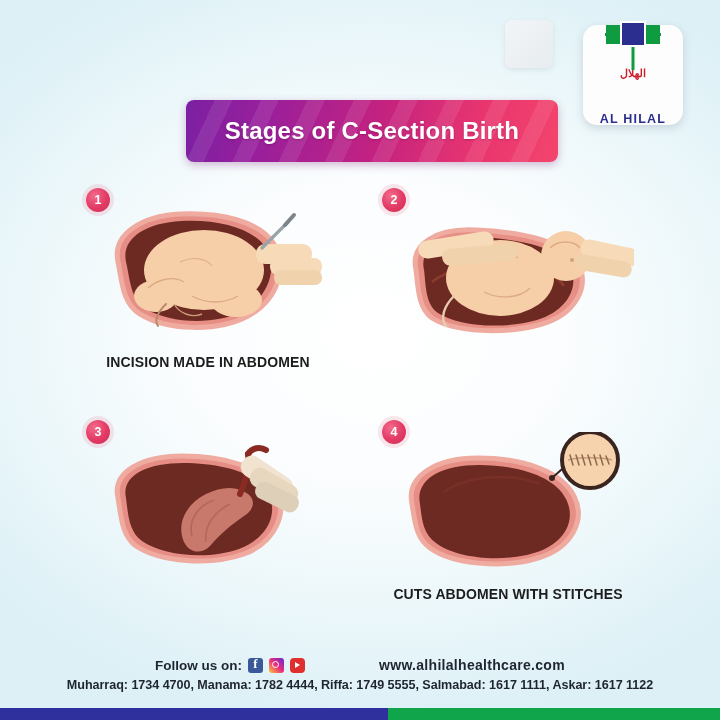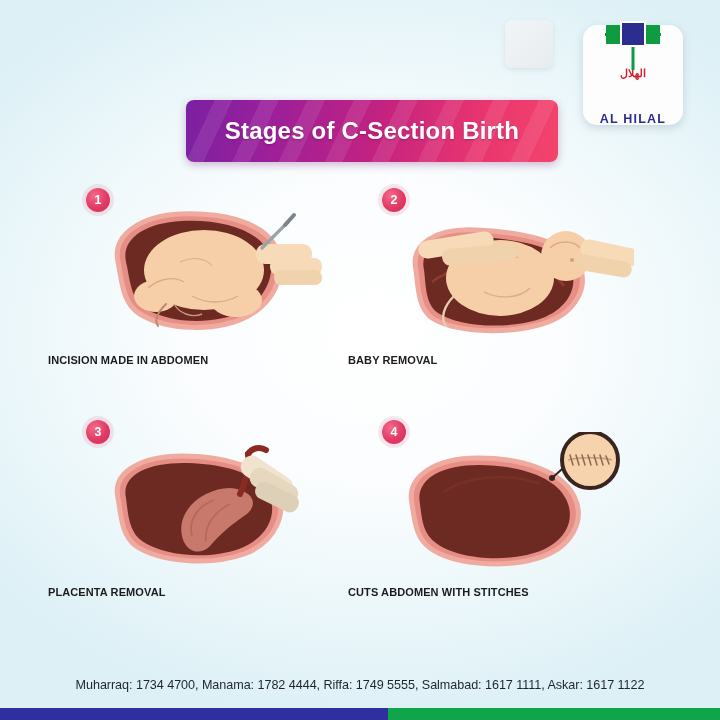--- a/index.html
+++ b/index.html
@@ -77,22 +77,22 @@
   .step.s4{left:348px;top:232px;}
   .badge{
     position:absolute;left:34px;top:10px;width:24px;height:24px;border-radius:50%;
     background:radial-gradient(circle at 36% 32%,#f36a8a 0%,#e23a64 55%,#cf2d56 100%);
     box-shadow:0 0 0 4px rgba(226,58,100,.12);
     color:#ffffff;font-size:12.5px;font-weight:bold;
     display:flex;align-items:center;justify-content:center;
   }
   .art{position:absolute;left:36px;top:22px;width:250px;height:140px;}
   .caption{
-    position:absolute;left:0;top:176px;width:320px;
-    font-size:11px;font-weight:bold;color:#1c1c1c;letter-spacing:.1px;
+    position:absolute;left:0;top:176px;width:320px;text-align:center;
+    font-size:14px;font-weight:bold;color:#1c1c1c;letter-spacing:.1px;
   }
   .step.s1 .caption,.step.s3 .caption{left:-4px;}
   
   .footer{position:absolute;left:0;top:648px;width:720px;height:60px;}
   .f-line1{
     position:absolute;left:0;top:6px;width:720px;height:22px;
     display:flex;align-items:center;justify-content:center;gap:0px;
   }
   .follow-wrap{display:flex;align-items:center;gap:6px;margin-right:74px;}
   .follow-label{font-size:13.5px;font-weight:bold;color:#1f2530;}
@@ -108,21 +108,21 @@
     border:1.6px solid #fff;border-radius:50%;box-sizing:border-box;
   }
   .soc.yt{background:#e02f2f;border-radius:4px;}
   .soc.yt::after{
     content:"";position:absolute;left:5px;top:4px;
     border-left:5px solid #fff;border-top:3.5px solid transparent;border-bottom:3.5px solid transparent;
   }
   .website{font-size:14px;font-weight:bold;color:#1f2530;letter-spacing:.3px;}
   .f-line2{
     position:absolute;left:0;top:30px;width:720px;text-align:center;
-    font-size:12.6px;font-weight:normal;color:#1f2530;letter-spacing:-.05px;
+    font-size:12.6px;font-weight:bold;color:#1f2530;letter-spacing:-.05px;
   }
   .bottom-bar{position:absolute;left:0;top:708px;width:720px;height:12px;display:flex;}
   .bb-blue{height:100%;background:#2f2f9e;}
   .bb-green{height:100%;flex:1;background:#10a54a;}
 </style>
 </head>
 <body>
 
 <div id="poster">
 
@@ -186,40 +186,38 @@
         <path d="M96 58 C108 50 124 50 134 58" fill="none" stroke="#dcab84" stroke-width="1.3"></path>
         <path d="M100 92 C116 100 136 98 146 88" fill="none" stroke="#dcab84" stroke-width="1.3"></path>
         <path d="M70 96 C60 106 56 118 62 126" fill="none" stroke="#e8cdb0" stroke-width="2.4" stroke-linecap="round"></path>
         <g>
           <rect x="34" y="36" width="76" height="18" rx="9" fill="#f7dbb8" transform="rotate(-9 72 45)"></rect>
           <rect x="58" y="46" width="76" height="17" rx="8" fill="#f0d2ad" transform="rotate(-5 96 54)"></rect>
           <rect x="196" y="44" width="60" height="18" rx="9" fill="#f7dbb8" transform="rotate(12 226 53)"></rect>
           <rect x="192" y="58" width="56" height="16" rx="8" fill="#f0d2ad" transform="rotate(10 220 66)"></rect>
         </g>
       </svg>
-      <div class="caption">BABY REMOVAL</div>
     </div>
 
     <div class="step s3">
       <div class="badge">3</div>
       <svg class="art" viewBox="0 0 250 140">
         <path d="M30 66 C24 40 54 24 94 24 C138 24 176 36 188 58 C200 80 188 110 156 122 C122 134 72 130 48 114 C34 104 33 84 30 66 Z" fill="#e6897f" stroke="#f0a79c" stroke-width="5" stroke-linejoin="round" opacity="0.95"></path>
         <path d="M38 66 C33 44 58 31 95 31 C136 31 170 42 180 61 C191 81 180 106 151 117 C120 128 75 124 54 109 C41 100 40 82 38 66 Z" fill="#6d2a22"></path>
         <path d="M96 110 C88 92 98 72 118 62 C134 54 150 54 160 62 C168 68 166 78 156 84 C144 92 130 104 122 114 C114 122 102 122 96 110 Z" fill="#c9796b"></path>
         <path d="M104 104 C100 88 110 74 126 68" fill="none" stroke="#b3675a" stroke-width="1.6"></path>
         <path d="M118 110 C116 94 126 80 142 72" fill="none" stroke="#b3675a" stroke-width="1.6"></path>
         <path d="M152 62 C158 48 162 34 160 22" fill="none" stroke="#8a2b23" stroke-width="6" stroke-linecap="round"></path>
         <path d="M160 22 C164 16 172 14 178 18" fill="none" stroke="#8a2b23" stroke-width="6" stroke-linecap="round"></path>
         <g>
           <rect x="150" y="34" width="58" height="22" rx="10" fill="#f1e3cf" transform="rotate(34 179 45)"></rect>
           <rect x="160" y="44" width="52" height="20" rx="9" fill="#e8d7bf" transform="rotate(30 186 54)"></rect>
           <rect x="166" y="56" width="46" height="18" rx="8" fill="#ded0b8" transform="rotate(26 189 65)"></rect>
         </g>
       </svg>
-      <div class="caption">PLACENTA REMOVAL</div>
     </div>
 
     <div class="step s4">
       <div class="badge">4</div>
       <svg class="art" viewBox="0 0 250 140">
         <path d="M28 72 C22 44 52 26 94 26 C140 26 178 40 190 64 C202 88 188 116 154 126 C118 137 68 132 46 116 C32 106 31 90 28 72 Z" fill="#e6897f" stroke="#f0a79c" stroke-width="5" stroke-linejoin="round" opacity="0.95"></path>
         <path d="M36 72 C31 48 56 33 95 33 C138 33 172 46 182 67 C193 89 180 112 150 121 C117 131 71 126 52 111 C39 102 38 88 36 72 Z" fill="#6d2a22"></path>
         <path d="M60 60 C82 44 124 40 156 52" fill="none" stroke="#7e3328" stroke-width="2.5" opacity=".7"></path>
         <path d="M168 46 L186 30" stroke="#3a2420" stroke-width="2" stroke-linecap="round"></path>
         <circle cx="168" cy="46" r="3" fill="#3a2420"></circle>
@@ -234,20 +232,29 @@
             <path d="M216 23 L219 33"></path>
           <path d="M222 24 L225 32"></path>
         </g>
       </svg>
       <div class="caption">CUTS ABDOMEN WITH STITCHES</div>
     </div>
 
   </div>
 
   <div class="footer">
+    <div class="f-line1">
+      <div class="follow-wrap">
+        <span class="follow-label">Follow us on:</span>
+        <span class="soc fb"></span>
+        <span class="soc ig"></span>
+        <span class="soc yt"></span>
+      </div>
+      <span class="website">www.alhilalhealthcare.com</span>
+    </div>
     <div class="f-line2">Muharraq: 1734 4700, Manama: 1782 4444, Riffa: 1749 5555, Salmabad: 1617 1111, Askar: 1617 1122</div>
   </div>
 
   <div class="bottom-bar">
     <div class="bb-blue" style="width:388px;"></div>
     <div class="bb-green"></div>
   </div>
 
 </div>
 

